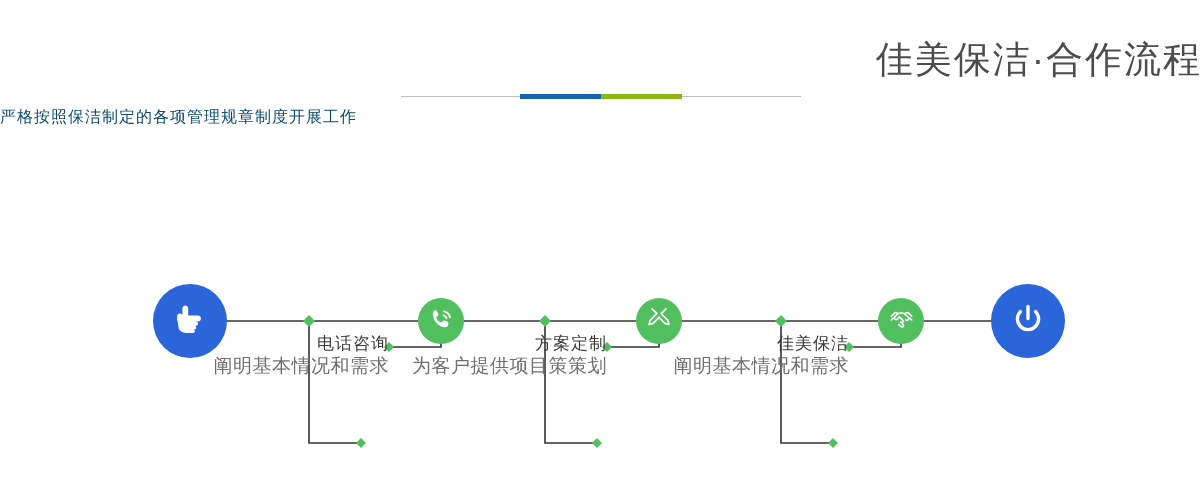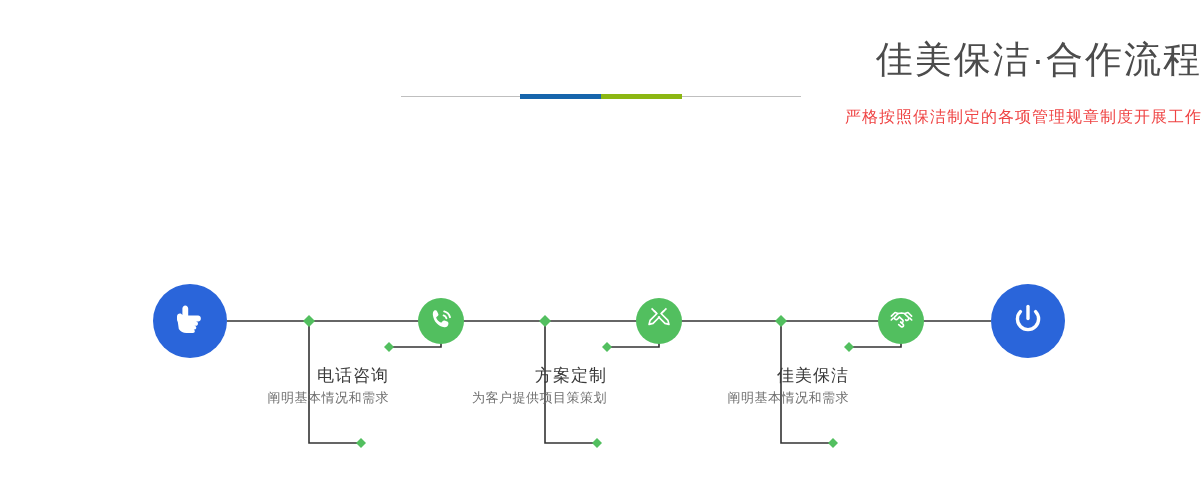--- a/index.html
+++ b/index.html
@@ -64,24 +64,24 @@
     top: 1px;
     width: 81px;
     height: 5px;
     background: #8cb713;
   }
   #page-subtitle {
     position: absolute;
     left: 0;
     top: 105px;
     width: 1202px;
-    text-align: right;
+    text-align: left;
     font-size: 16px;
     line-height: 24px;
-    color: #ef4444;
+    color: #0c4a6e;
     letter-spacing: 1px;
   }
 
   
   #flow {
     position: absolute;
     left: 0;
     top: 150px;
     width: 1202px;
     height: 352px;
@@ -115,31 +115,30 @@
     background: #52bf5f;
     display: flex;
     align-items: center;
     justify-content: center;
   }
 
   
   .step-text {
     position: absolute;
     white-space: nowrap;
-    margin-top: 32px;
   }
   .step-text.above { text-align: right; }
   .step-title {
     font-size: 17px;
     line-height: 22px;
     color: #3a3a3a;
     letter-spacing: 1px;
   }
   .step-desc {
-    font-size: 13px;
+    font-size: 19px;
     line-height: 21px;
     color: #6f6f6f;
     letter-spacing: 0.5px;
   }
 </style>
 </head>
 <body>
 
 <div id="header">
   <div id="page-title">佳美保洁·合作流程</div>

